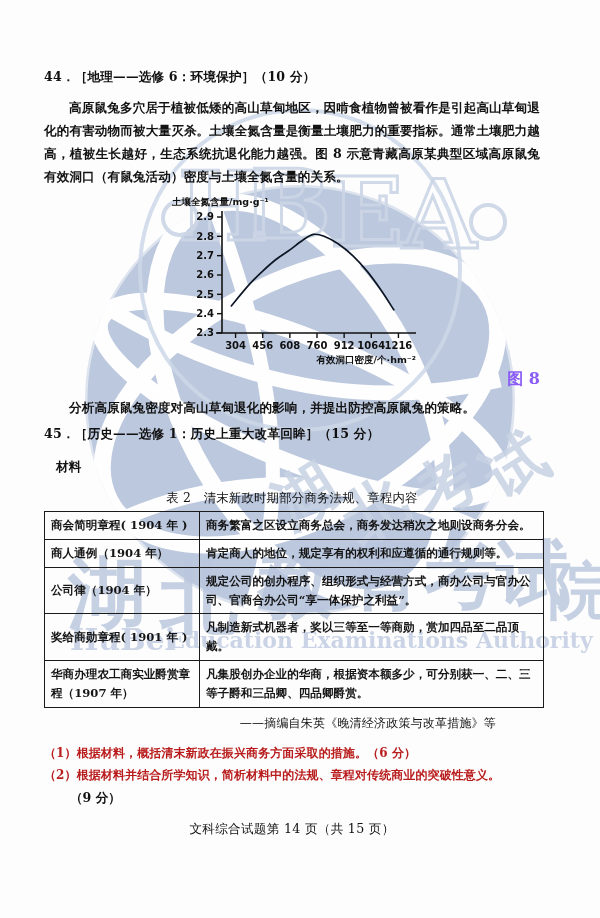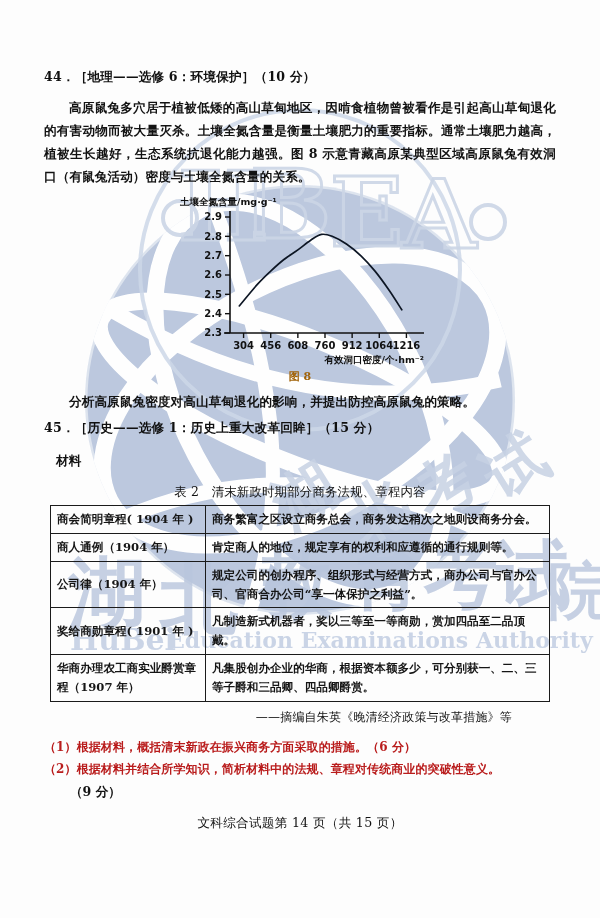--- a/index.html
+++ b/index.html
@@ -24,21 +24,21 @@
     left: 0; top: 0;
     width: 600px; height: 918px;
     pointer-events: none;
     z-index: 0;
   }
 
   
   #content {
     position: relative;
     z-index: 2;
-    padding: 68px 44px 0 44px;
+    padding: 68px 60px 0 44px;
     box-sizing: border-box;
   }
 
   .qhead {
     font-size: 12.6px;
     font-weight: bold;
     letter-spacing: .2px;
     color: #101010;
     margin: 0 0 9px 0;
     line-height: 1.5;
@@ -68,24 +68,24 @@
     text-align: center;
     position: relative;
   }
   #chart-box {
     position: relative;
     width: 252px;
     height: 172px;
     margin: 4px auto;
   }
   .fig-caption {
-    font-size: 11px;
-    font-weight: bold;
-    color: #a16207;
-    text-align: center;
+    font-size: 16px;
+    font-weight: bold;
+    color: #8b5cf6;
+    text-align: right;
     margin: 1px 0 6px 0;
   }
 
   
   .tbl-caption {
     font-size: 12.4px;
     font-weight: normal;
     color: #121212;
     text-align: center;
     margin: 9px 0 4px 0;

